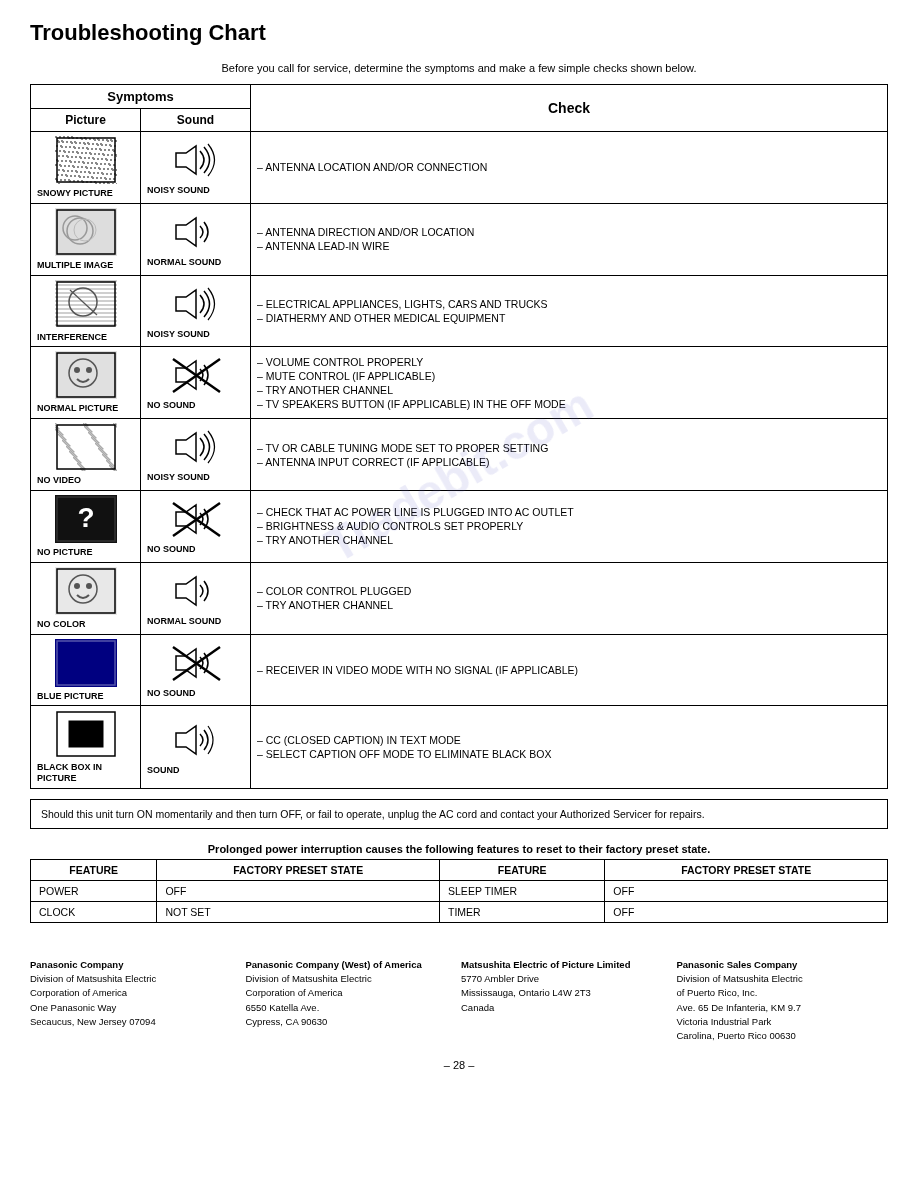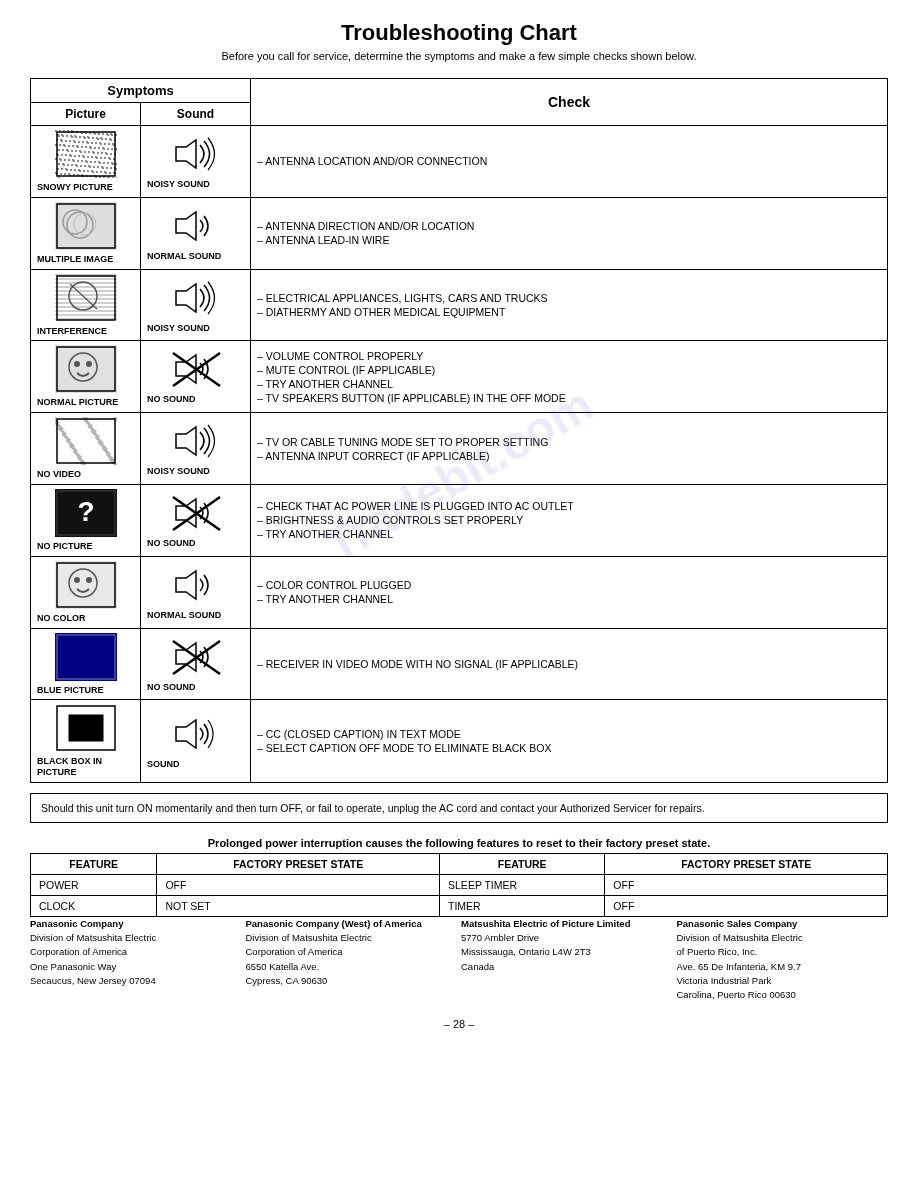--- a/index.html
+++ b/index.html
@@ -5,29 +5,29 @@
     * { box-sizing: border-box; margin: 0; padding: 0; }
     body {
       background: #fff;
       font-family: Arial, Helvetica, sans-serif;
       font-size: 11px;
       color: #000;
       padding: 20px 30px;
       max-width: 918px;
     }
     h1 {
-      text-align: center;
+      text-align: left;
       font-size: 22px;
       font-weight: bold;
-      margin-bottom: 4px;
+      margin-bottom: 16px;
     }
     .subtitle {
       text-align: center;
       font-size: 11px;
-      margin-bottom: 16px;
+      margin-bottom: 10px;
     }
     table.main-table {
       width: 100%;
       border-collapse: collapse;
       border: 1.5px solid #000;
     }
     table.main-table th, table.main-table td {
       border: 1px solid #000;
       padding: 4px 6px;
       vertical-align: middle;
@@ -114,21 +114,21 @@
       font-weight: bold;
       font-size: 10.5px;
     }
     table.factory-table td {
       font-size: 10.5px;
     }
 
     .footer-companies {
       display: flex;
       justify-content: space-between;
-      margin-top: 0;
+      margin-top: 35px;
       gap: 4px;
     }
     .footer-col {
       flex: 1;
       font-size: 9.5px;
       line-height: 1.5;
     }
     .footer-col .company-name {
       font-weight: bold;
     }

